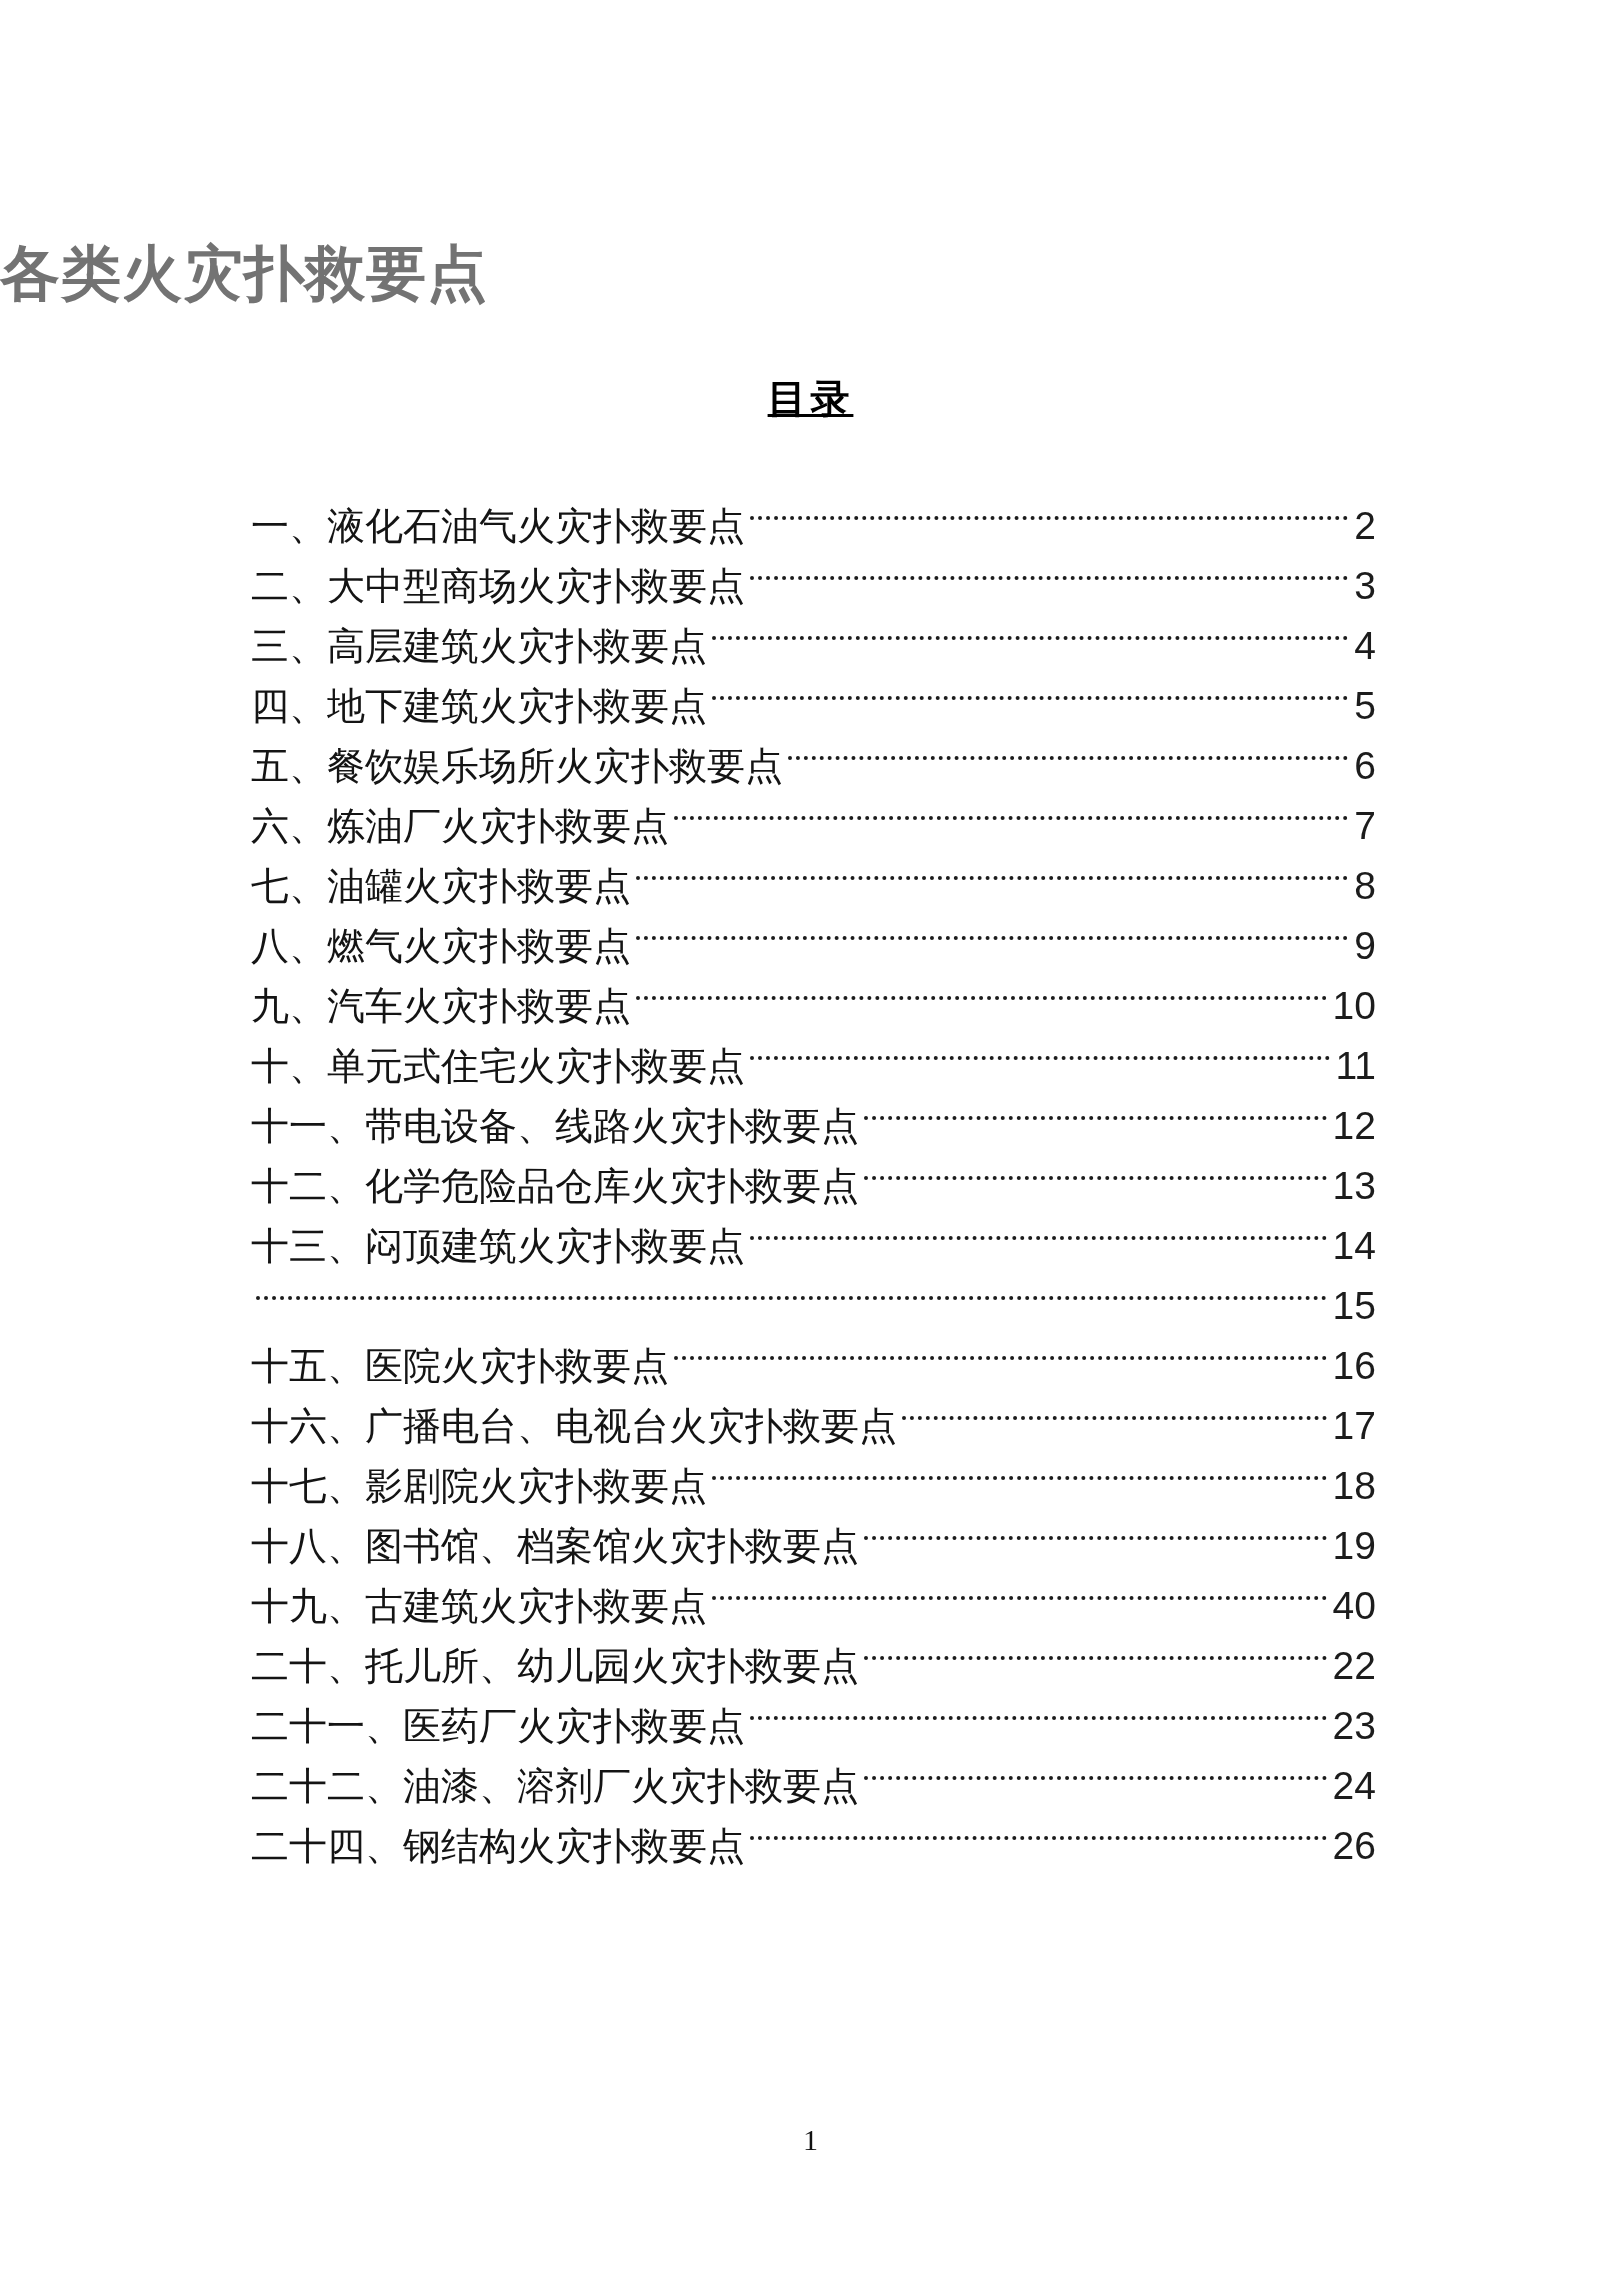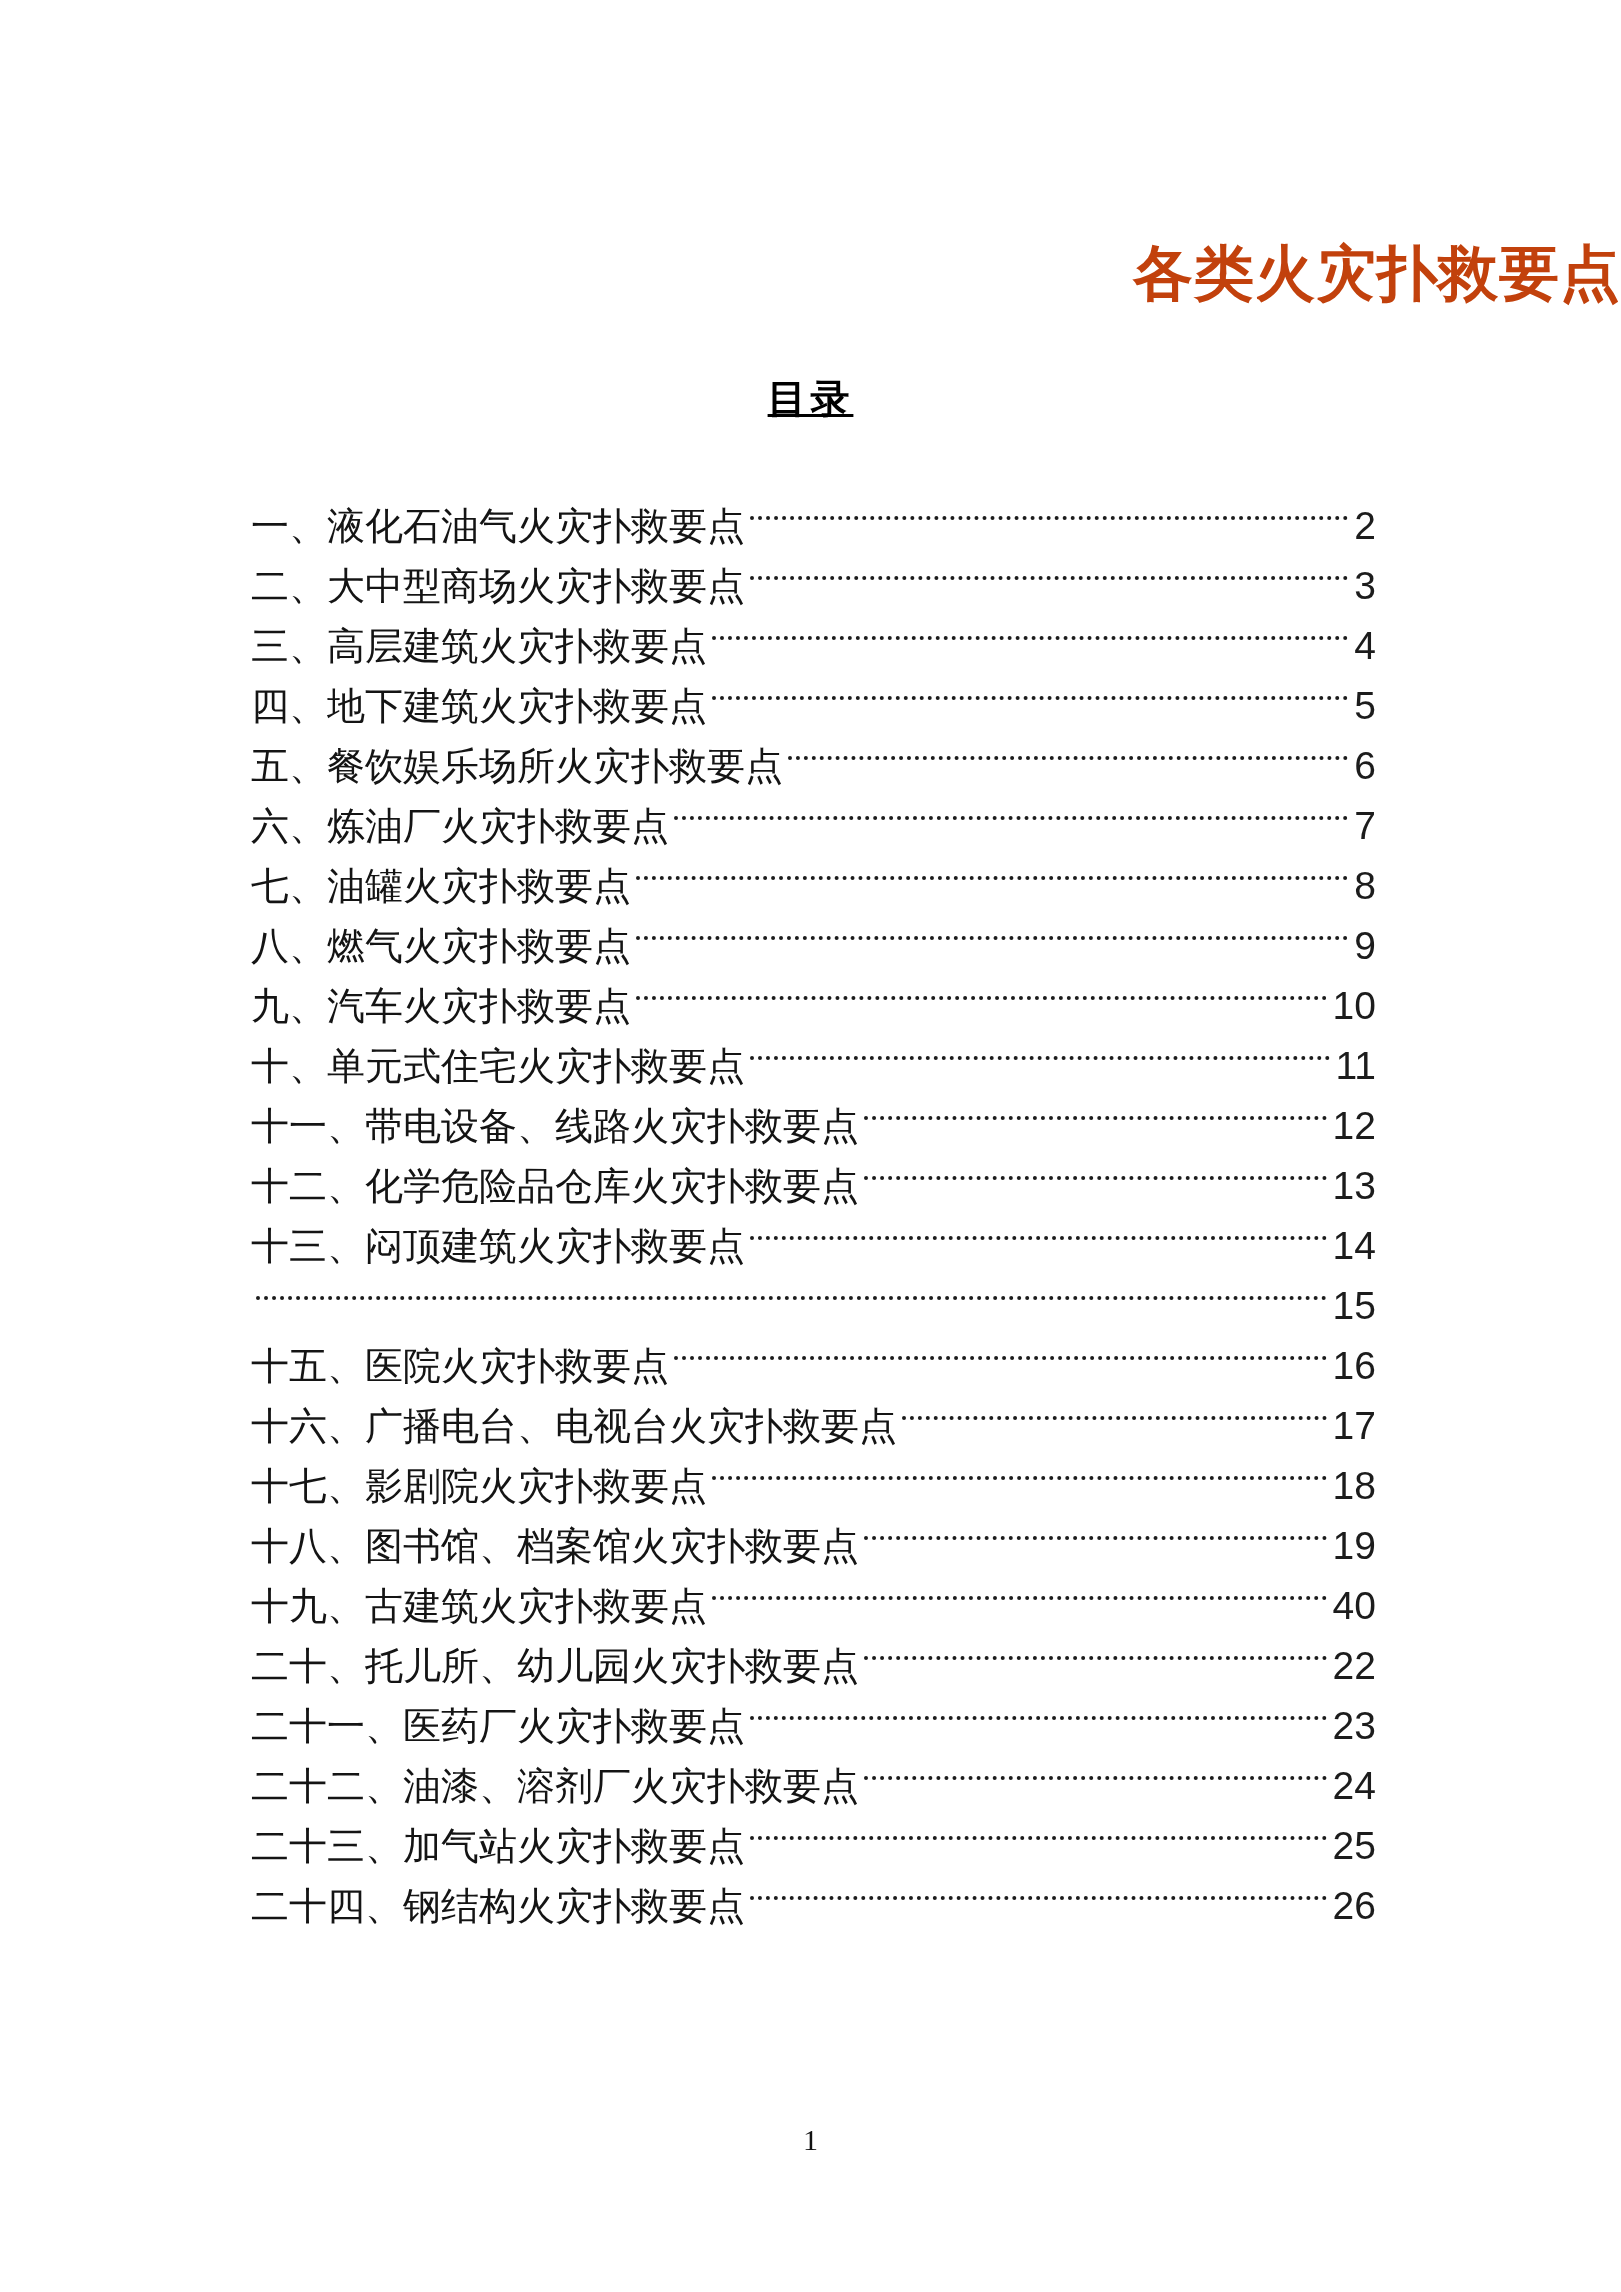--- a/index.html
+++ b/index.html
@@ -14,27 +14,27 @@
     font-family: "Liberation Serif", serif;
     color: #1a1a1a;
     overflow: hidden;
   }
   .doc-title {
     position: absolute;
     top: 240px;
     left: 0;
     width: 100%;
     margin: 0;
-    text-align: right;
+    text-align: left;
     font-family: "DejaVu Serif", serif;
     font-weight: bold;
     font-size: 60px;
     line-height: 67px;
     letter-spacing: 1px;
-    color: #c2410c;
+    color: #737373;
   }
   .toc-heading {
     position: absolute;
     top: 376px;
     left: 0;
     width: 100%;
     margin: 0;
     text-align: center;
     font-family: "DejaVu Sans", sans-serif;
     font-weight: bold;
@@ -223,25 +223,20 @@
     <span class="toc-leader"></span>
     <span class="toc-page">23</span>
   </div>
 
   <div class="toc-row">
     <span class="toc-label">二十二、油漆、溶剂厂火灾扑救要点</span>
     <span class="toc-leader"></span>
     <span class="toc-page">24</span>
   </div>
 
-  <div class="toc-row">
-    <span class="toc-label">二十三、加气站火灾扑救要点</span>
-    <span class="toc-leader"></span>
-    <span class="toc-page">25</span>
-  </div>
 
   <div class="toc-row">
     <span class="toc-label">二十四、钢结构火灾扑救要点</span>
     <span class="toc-leader"></span>
     <span class="toc-page">26</span>
   </div>
 </nav>
 
   <div class="page-footer">
     <span>1</span>

